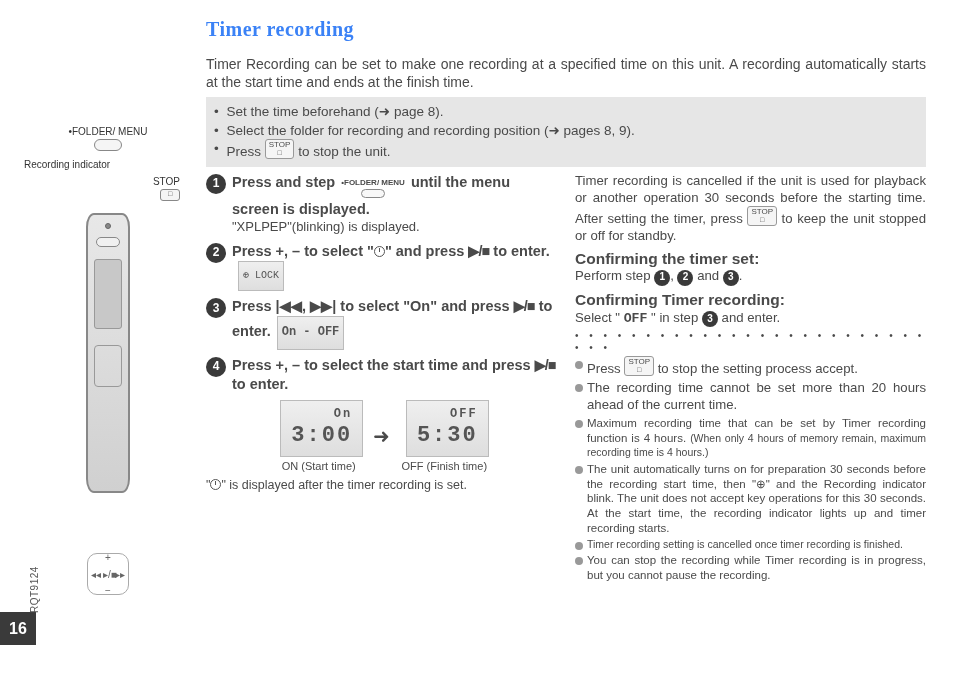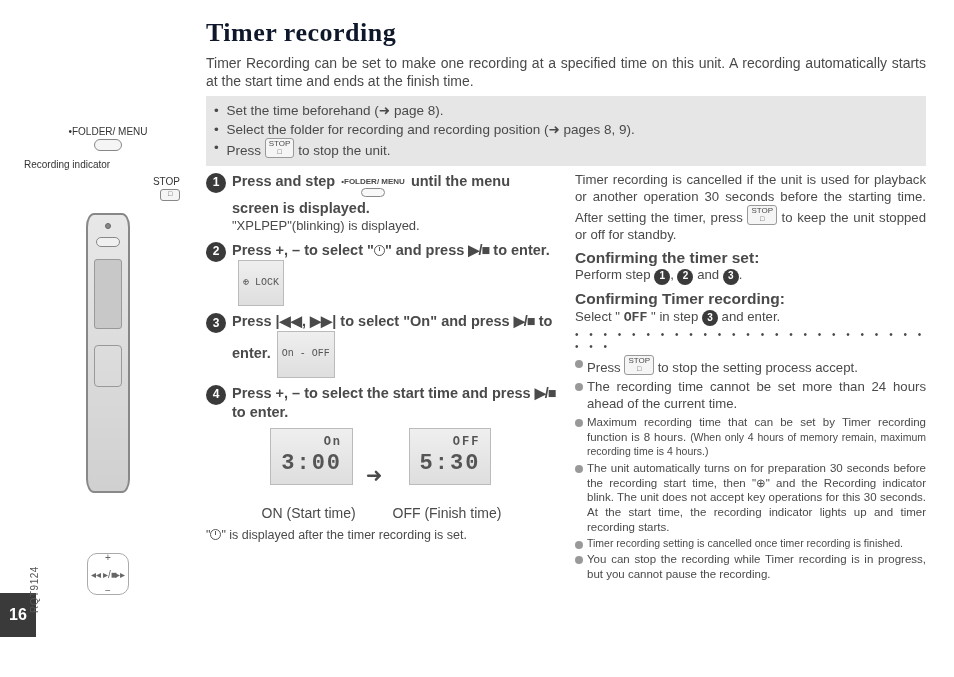--- a/index.html
+++ b/index.html
@@ -1,59 +1,59 @@
 <!DOCTYPE html>
 <html><head>
 <meta charset="utf-8">
 <style>
   *{box-sizing:border-box;margin:0;padding:0}
   body{font-family:Arial,Helvetica,sans-serif;background:#fff;color:#4a4a4a;width:954px;height:677px;position:relative;overflow:hidden}
   .page{padding:18px 28px 18px 18px;display:flex;gap:8px}
   .left-rail{width:180px;flex-shrink:0;position:relative;padding-top:108px}
   .main{flex:1}
-  h1{font-size:26px;font-weight:bold;color:#0f172a;margin-bottom:6px;font-family:Georgia,serif;letter-spacing:.5px}
+  h1{font-size:20px;font-weight:bold;color:#3b82f6;margin-bottom:14px;font-family:Georgia,serif;letter-spacing:.5px}
   .intro{font-size:14px;color:#4a4a4a;line-height:1.3;margin-bottom:6px;text-align:justify}
   .graybox{background:#e6e6e6;padding:6px 8px;font-size:13.5px;line-height:1.35}
   .graybox .row{display:flex;gap:4px}
   .arrow{display:inline-block}
   .stop-key{display:inline-block;font-size:8px;text-align:center;line-height:1;border:1px solid #999;border-radius:3px;padding:1px 3px 2px;position:relative;top:-1px;background:#f5f5f5}
   .stop-key .sq{display:block;font-size:7px}
   .folder-key{display:inline-block;font-size:8px;position:relative;top:-2px;padding:0 2px}
   .folder-key .btn{display:block;width:24px;height:9px;border:1px solid #888;border-radius:5px;background:#f8f8f8;margin:1px auto 0}
   .columns{display:flex;gap:18px;margin-top:6px}
   .col{flex:1;font-size:13.2px;line-height:1.28}
   .step{display:flex;gap:6px;margin-bottom:6px}
   .num{width:20px;height:20px;border-radius:50%;background:#3a3a3a;color:#fff;font-size:12px;font-weight:bold;display:flex;align-items:center;justify-content:center;flex-shrink:0;margin-top:1px}
   .num.sm{width:16px;height:16px;font-size:10px}
   .step-body b{font-weight:bold;font-size:14.5px}
   .step-body .note{font-size:13px}
-  .lcd{display:inline-block;border:1px solid #bbb;background:linear-gradient(#efefef,#dedede);padding:16px 4px;font-family:'Courier New',monospace;font-size:10px;color:#555;margin-left:6px;vertical-align:middle}
+  .lcd{display:inline-block;border:1px solid #bbb;background:linear-gradient(#efefef,#dedede);padding:8px 4px;font-family:'Courier New',monospace;font-size:10px;color:#555;margin-left:6px;vertical-align:middle}
   .lcd.big{font-size:22px;font-weight:bold;padding:6px 10px;letter-spacing:2px}
   .lcd-row{display:flex;align-items:center;justify-content:center;gap:10px;margin:4px 0}
   .lcd-block{text-align:center}
-  .lcd-cap{font-size:14px;margin-top:20px}
+  .lcd-cap{font-size:11px;margin-top:2px}
   .sub{font-size:12.5px}
   h3{font-size:15.5px;font-weight:bold;margin-top:4px}
   .dots{letter-spacing:4px;font-size:10px;margin:2px 0}
   .bul{display:flex;gap:4px;margin-bottom:2px;text-align:justify}
   .bul .dot{width:8px;height:8px;border-radius:50%;background:#999;flex-shrink:0;margin-top:4px}
   .small{font-size:11.5px}
   .vsmall{font-size:10.5px}
   
   .label{font-size:10px;color:#333;text-align:right}
   .device{width:44px;height:280px;margin:12px auto 0;border:2px solid #888;border-radius:8px/14px;background:linear-gradient(#e8e8e8,#d0d0d0);position:relative}
   .device .screen{position:absolute;top:44px;left:6px;right:6px;height:70px;background:#c8c8c8;border:1px solid #999;border-radius:3px}
   .device .led{position:absolute;top:8px;left:50%;transform:translateX(-50%);width:6px;height:6px;border-radius:50%;background:#888;border:1px solid #666}
   .device .folderbtn{position:absolute;top:22px;left:8px;right:8px;height:10px;border:1px solid #888;border-radius:6px;background:#f0f0f0}
   .device .pad{position:absolute;top:130px;left:6px;right:6px;height:42px;border:1px solid #999;border-radius:4px}
   .cross{width:42px;height:42px;margin:60px auto 0;border:1.5px solid #aaa;border-radius:10px;position:relative}
   .cross::before,.cross::after{content:"";position:absolute;background:#efefef}
   .cross span{position:absolute;font-size:10px;color:#666}
   
-  .pagetab{position:absolute;left:0;bottom:40px;width:36px;height:44px;background:#3a3a3a;color:#fff;font-size:16px;font-weight:bold;display:flex;align-items:center;justify-content:center}
+  .pagetab{position:absolute;left:0;bottom:32px;width:36px;height:33px;background:#3a3a3a;color:#fff;font-size:16px;font-weight:bold;display:flex;align-items:center;justify-content:center}
   .rqt{position:absolute;left:40px;bottom:64px;transform:rotate(-90deg);transform-origin:left bottom;font-size:10px;color:#555;letter-spacing:.5px}
   .clockicon{display:inline-block;width:11px;height:11px;border:1.2px solid #555;border-radius:50%;position:relative;vertical-align:-1px}
   .clockicon::after{content:"";position:absolute;left:4px;top:1px;width:1px;height:4px;background:#555}
   .playstop{font-family:Arial;letter-spacing:-1px}
 </style>
 </head>
 <body>
 
 <div class="page">
   <div class="left-rail">
@@ -110,21 +110,21 @@
         <div class="step">
           <div class="num">2</div>
           <div class="step-body">
             <b><span>Press +, – to select "</span><span class="clockicon"></span><span>" and press </span><span class="playstop">▶/■</span><span> to enter.</span></b><span class="lcd">⊕ LOCK</span>
           </div>
         </div>
 
         <div class="step">
           <div class="num">3</div>
           <div class="step-body">
-            <b><span>Press </span><span>|◀◀, ▶▶|</span><span> to select "</span><span>On</span><span>" and press </span><span class="playstop">▶/■</span><span> to enter.</span></b><span class="lcd" style="font-size:10px;font-weight:normal">On - OFF</span>
+            <b><span>Press </span><span>|◀◀, ▶▶|</span><span> to select "</span><span>On</span><span>" and press </span><span class="playstop">▶/■</span><span> to enter.</span></b><span class="lcd" style="font-size:12px;font-weight:bold">On - OFF</span>
           </div>
         </div>
 
         <div class="step">
           <div class="num">4</div>
           <div class="step-body">
             <b><span>Press +, – to select the start time and press </span><span class="playstop">▶/■</span><span> to enter.</span></b>
           </div>
         </div>
 
@@ -153,25 +153,25 @@
         <p><span>Select " </span><span style="font-family:'Courier New';font-weight:bold">OFF</span><span> " in step </span><span class="num sm" style="display:inline-flex">3</span><span> and enter.</span></p>
 
         <div class="dots">• • • • • • • • • • • • • • • • • • • • • • • • • • • •</div>
 
         <div class="bul">
             <span class="dot"></span>
             <span><span>Press </span><span class="stop-key"><span>STOP</span><span class="sq">□</span></span><span> to stop the setting process accept.</span></span>
           </div>
         <div class="bul">
             <span class="dot"></span>
-            <span>The recording time cannot be set more than 24 hours ahead of the current time.</span>
+            <span>The recording time cannot be set more than 20 hours ahead of the current time.</span>
           </div>
         <div class="bul small">
             <span class="dot"></span>
-            <span><span>Maximum recording time that can be set by Timer recording function is 8 hours. </span><span class="vsmall">(When only 4 hours of memory remain, maximum recording time is 4 hours.)</span></span>
+            <span><span>Maximum recording time that can be set by Timer recording function is 4 hours. </span><span class="vsmall">(When only 4 hours of memory remain, maximum recording time is 4 hours.)</span></span>
           </div>
         <div class="bul small">
             <span class="dot"></span>
             <span>The unit automatically turns on for preparation 30 seconds before the recording start time, then "⊕" and the Recording indicator blink. The unit does not accept key operations for this 30 seconds. At the start time, the recording indicator lights up and timer recording starts.</span>
           </div>
         <div class="bul vsmall">
             <span class="dot"></span>
             <span>Timer recording setting is cancelled once timer recording is finished.</span>
           </div>
         <div class="bul small">

